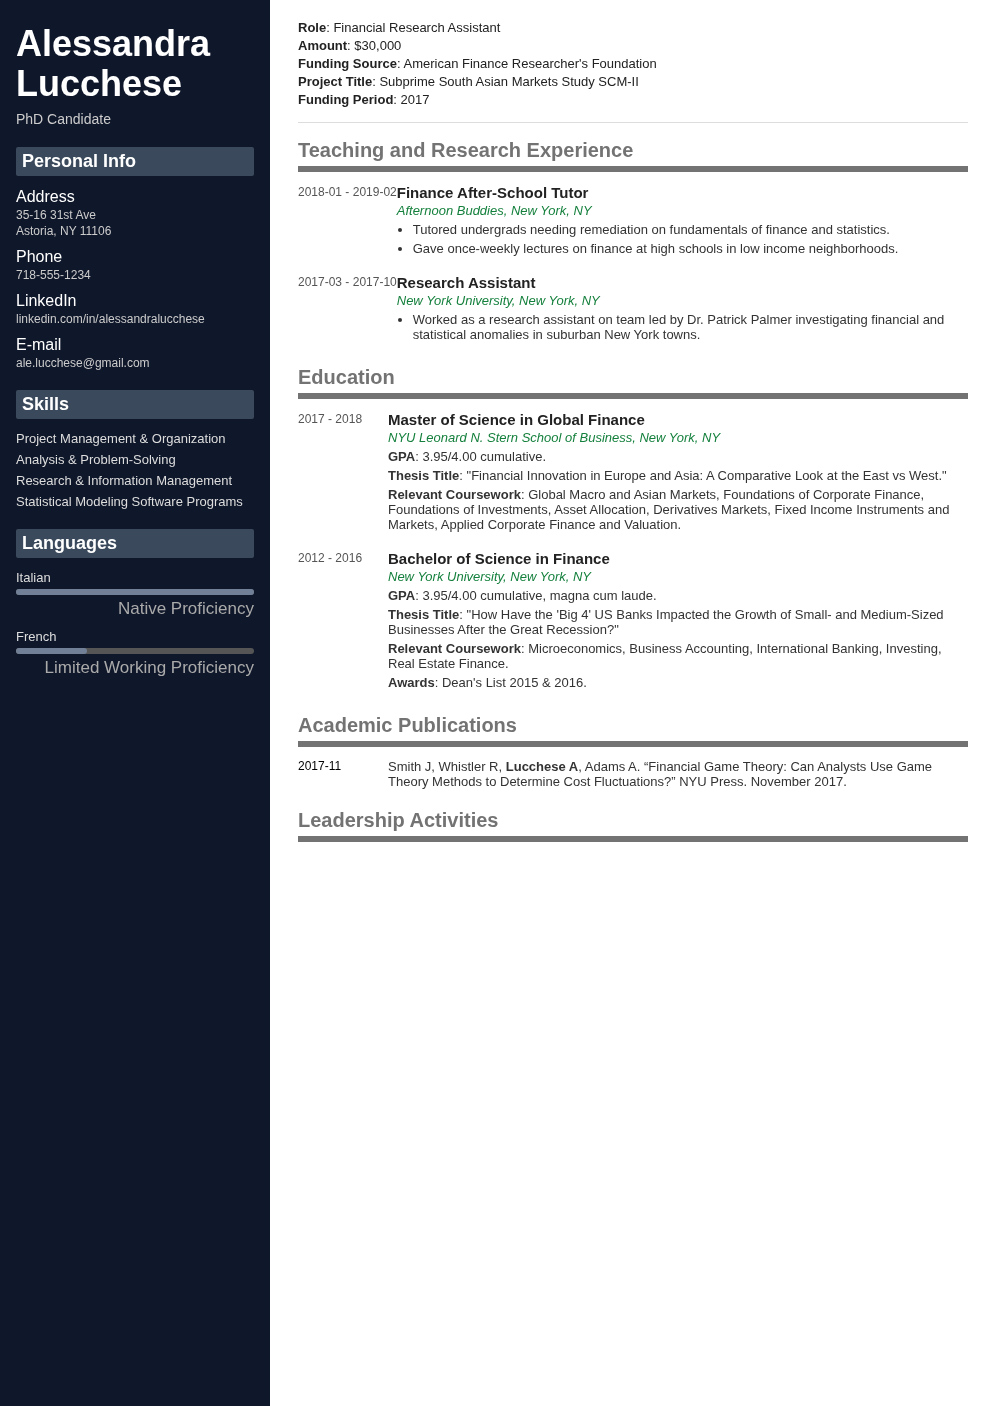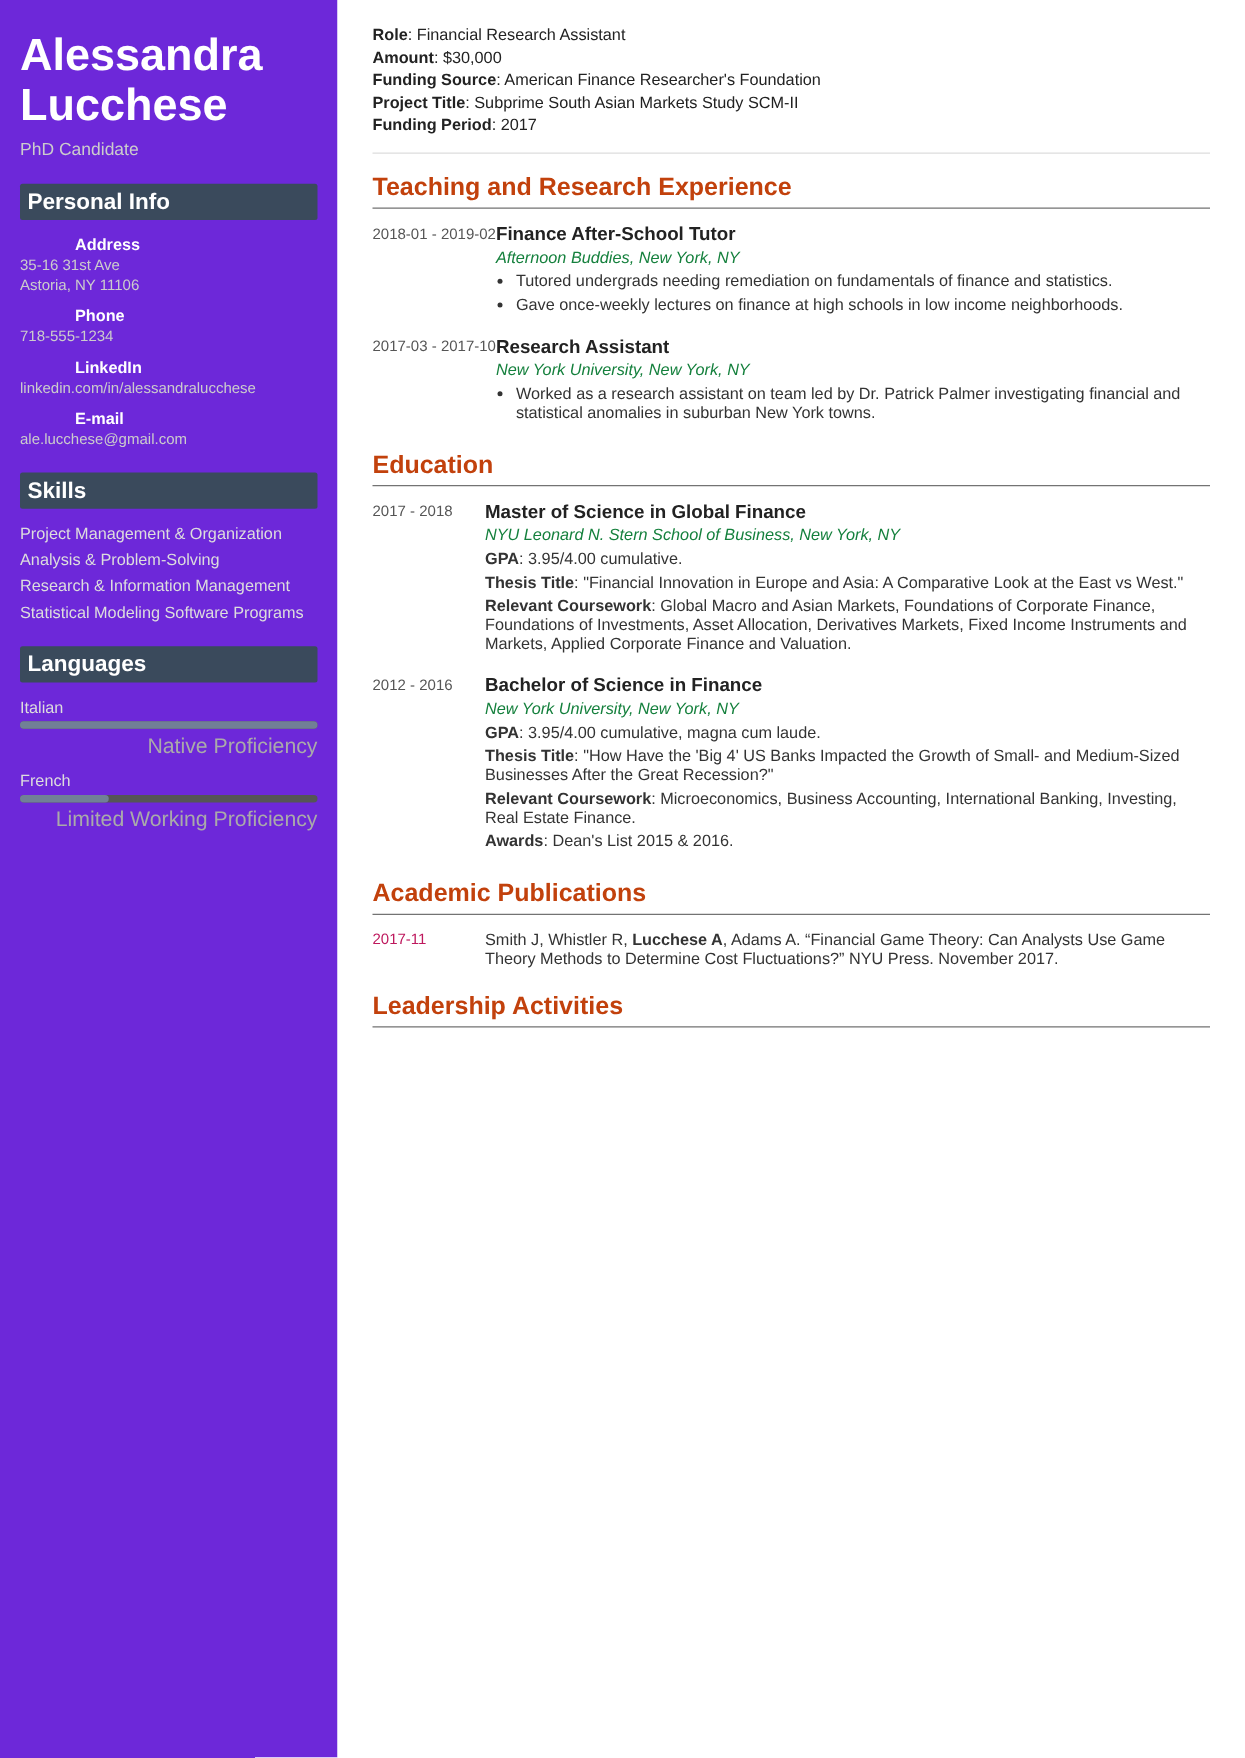--- a/index.html
+++ b/index.html
@@ -7,21 +7,21 @@
       font-family: Arial, Helvetica, sans-serif;
       font-size: 13px;
       background: #fff;
       display: flex;
       min-height: 1406px;
       width: 996px;
     }
     .sidebar {
       width: 270px;
       min-width: 270px;
-      background: #6d28d9;
+      background: #0f172a;
       color: #fff;
       padding: 24px 16px 24px 16px;
     }
     .sidebar-name {
       font-size: 36px;
       font-weight: 900;
       line-height: 1.1;
       margin-bottom: 8px;
       color: #fff;
     }
@@ -34,26 +34,25 @@
       font-size: 18px;
       font-weight: 700;
       color: #fff;
       margin-bottom: 12px;
       margin-top: 20px;
       background: #3a4a5c;
       padding: 4px 6px;
       border-radius: 2px;
     }
     .sidebar-label {
-      font-weight: 700;
+      font-weight: 400;
       color: #fff;
-      font-size: 13px;
+      font-size: 16px;
       margin-bottom: 2px;
       margin-top: 10px;
-      margin-left: 44px;
     }
     .sidebar-value {
       color: #ccc;
       font-size: 12px;
       margin-bottom: 2px;
     }
     .skill-item {
       color: #ddd;
       font-size: 13px;
       margin-bottom: 6px;
@@ -99,24 +98,24 @@
     }
     .main-top-info p span.bold {
       font-weight: 700;
     }
     .section {
       margin-bottom: 20px;
     }
     .section-title {
       font-size: 20px;
       font-weight: 700;
-      color: #c2410c;
+      color: #737373;
       margin-bottom: 12px;
       padding-bottom: 4px;
-      border-bottom: 1px solid #737373;
+      border-bottom: 6px solid #737373;
     }
     .entry {
       display: flex;
       margin-bottom: 14px;
     }
     .entry-date {
       min-width: 90px;
       font-size: 12px;
       color: #555;
       padding-top: 1px;
@@ -159,21 +158,21 @@
       color: #333;
       font-size: 13px;
     }
     .publication-entry {
       display: flex;
       margin-bottom: 10px;
     }
     .publication-date {
       min-width: 90px;
       font-size: 12px;
-      color: #be185d;
+      color: #000000;
     }
     .publication-content {
       flex: 1;
       font-size: 13px;
       color: #333;
     }
   </style>
 </head>
 <body>
 

